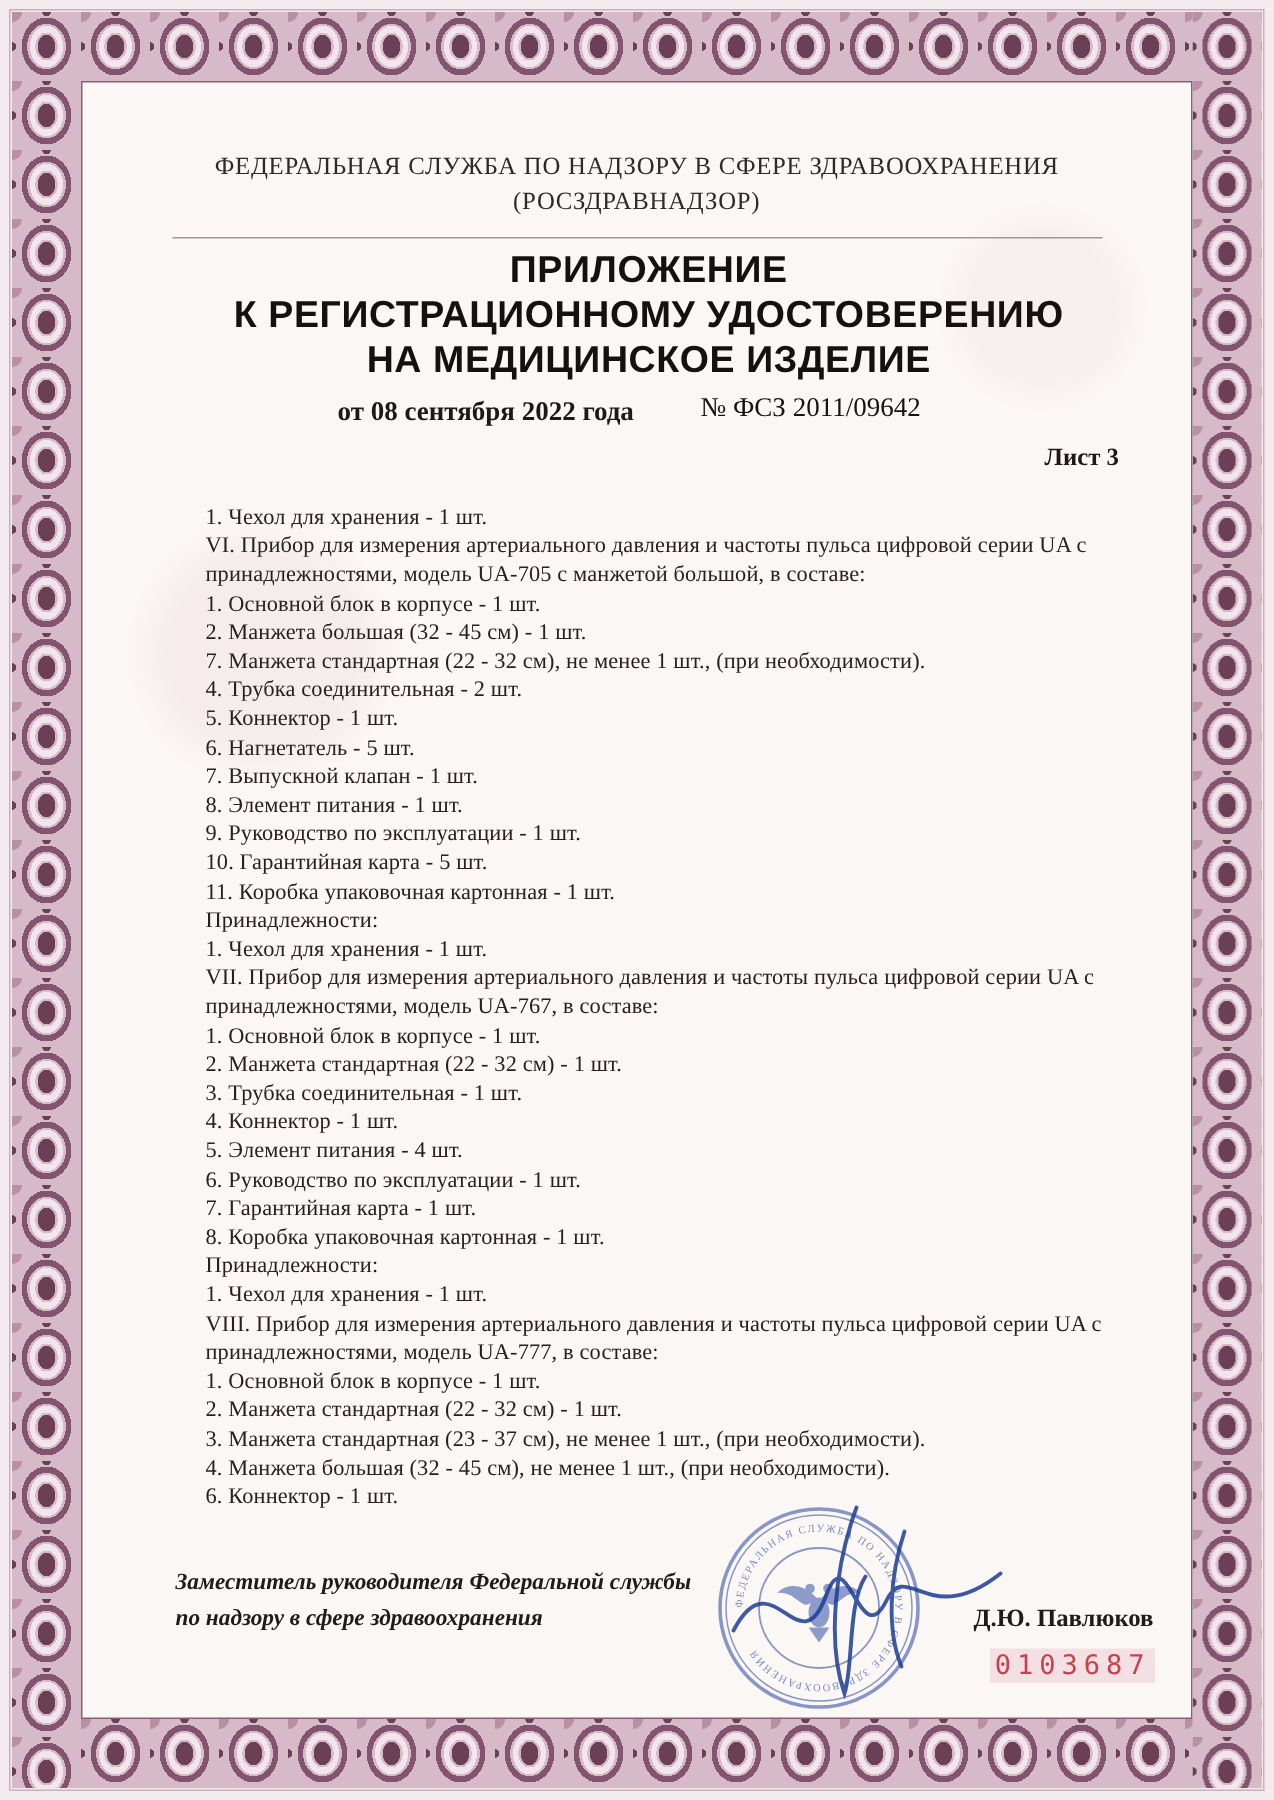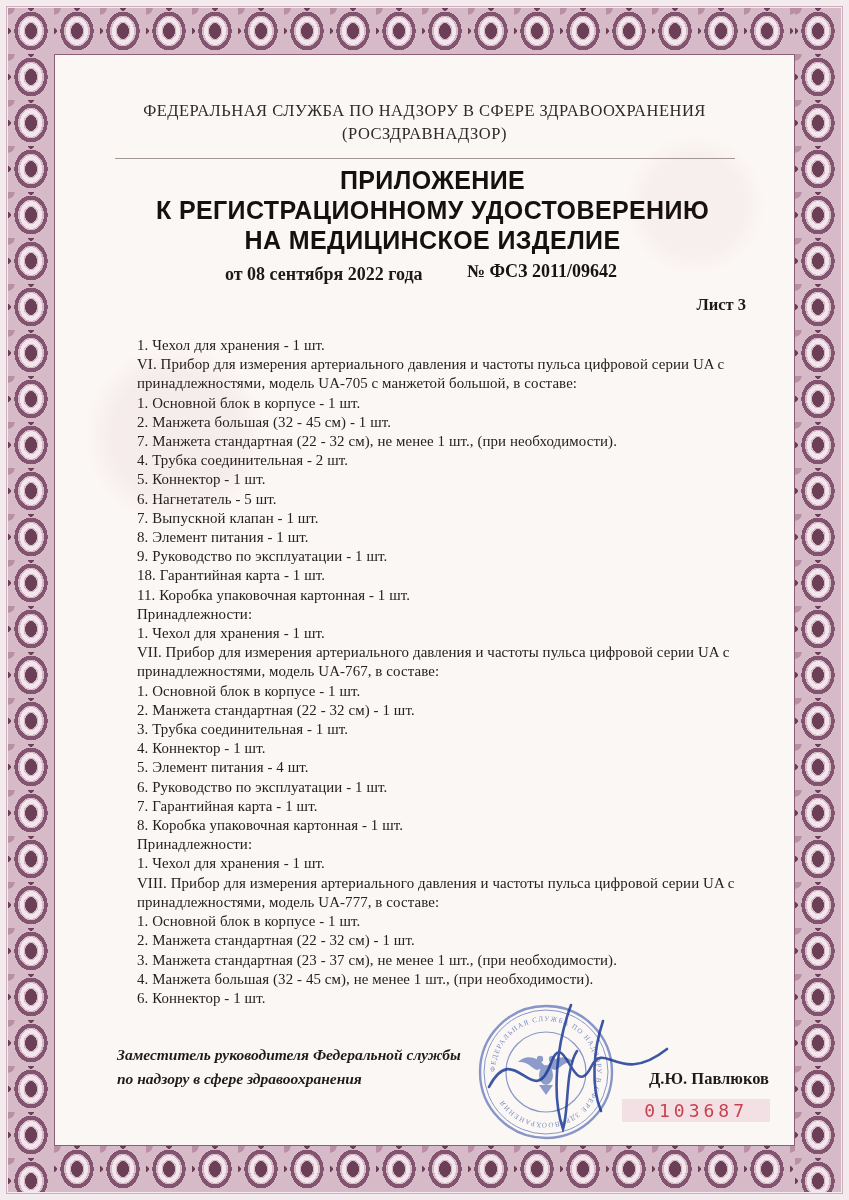--- a/index.html
+++ b/index.html
@@ -35,35 +35,35 @@
 
   .agency { position:absolute; top:44px; left:0; right:0; text-align:center;
             font-size:16.5px; line-height:23px; color:#2e2a29; letter-spacing:0.5px; }
   .rule   { position:absolute; top:103px; left:60px; width:620px; height:1px; background:#a29894; }
 
   .doc-title { position:absolute; top:110px; left:0; right:0; text-align:center;
                font-family:"Liberation Sans", sans-serif; font-weight:700;
                font-size:25px; line-height:30px; color:#141110; letter-spacing:0.4px;margin-left:16px; }
 
   .issue-date  { position:absolute; top:209px; left:170px; font-weight:700; font-size:18px; color:#1d1919; }
-  .cert-number { position:absolute; top:206px; left:412px; font-weight:700; font-size:18px; color:#161313;text-align:center; }
+  .cert-number { position:absolute; top:206px; left:412px; font-weight:400; font-size:18px; color:#161313;text-align:center; }
   .sheet       { position:absolute; top:240px; right:48px; font-weight:700; font-size:16.5px; color:#1d1919; }
 
   .body { position:absolute; top:281px; left:62px; right:8px;
           font-size:14.9px; line-height:19.2px; color:#26211f; letter-spacing:0.1px;margin-left:20px; }
   .body-line { white-space:normal; }
 
   .sig-position { position:absolute; top:988px; left:62px; font-weight:700;
                   font-size:15.5px; line-height:24px; color:#1f1b1a;font-style:italic; }
   .sig-name     { position:absolute; top:1014px; right:25px; font-weight:700;
                   font-size:16.5px; color:#1f1b1a; }
 
   .serial { position:absolute; top:1044px; right:24px;
             font-family:"DejaVu Sans Mono", monospace; font-size:18px; letter-spacing:4px;
-            color:#c8414f; background:rgba(236,205,215,0.55); padding:1px 22px; }
+            color:#c8414f; background:rgba(236,205,215,0.55); padding:1px 3px; }
 
   .stamp    { position:absolute; left:416px; top:942px; width:150px; height:150px; }
   .autograph{ position:absolute; left:398px; top:936px; width:250px; height:160px; }
 </style>
 </head>
 <body>
 
 <div class="page">
   <div class="outer-line"></div>
   <div class="border-strip bs-top"></div>
@@ -95,21 +95,21 @@
         <div class="body-line">VI. Прибор для измерения артериального давления и частоты пульса цифровой серии UA с принадлежностями, модель UA-705 с манжетой большой, в составе:</div>
         <div class="body-line">1. Основной блок в корпусе - 1 шт.</div>
         <div class="body-line">2. Манжета большая (32 - 45 см) - 1 шт.</div>
         <div class="body-line">7. Манжета стандартная (22 - 32 см), не менее 1 шт., (при необходимости).</div>
         <div class="body-line">4. Трубка соединительная - 2 шт.</div>
         <div class="body-line">5. Коннектор - 1 шт.</div>
         <div class="body-line">6. Нагнетатель - 5 шт.</div>
         <div class="body-line">7. Выпускной клапан - 1 шт.</div>
         <div class="body-line">8. Элемент питания - 1 шт.</div>
         <div class="body-line">9. Руководство по эксплуатации - 1 шт.</div>
-        <div class="body-line">18. Гарантийная карта - 1 шт.</div>
+        <div class="body-line">10. Гарантийная карта - 5 шт.</div>
         <div class="body-line">11. Коробка упаковочная картонная - 1 шт.</div>
         <div class="body-line">Принадлежности:</div>
         <div class="body-line">1. Чехол для хранения - 1 шт.</div>
         <div class="body-line">VII. Прибор для измерения артериального давления и частоты пульса цифровой серии UA с принадлежностями, модель UA-767, в составе:</div>
         <div class="body-line">1. Основной блок в корпусе - 1 шт.</div>
         <div class="body-line">2. Манжета стандартная (22 - 32 см) - 1 шт.</div>
         <div class="body-line">3. Трубка соединительная - 1 шт.</div>
         <div class="body-line">4. Коннектор - 1 шт.</div>
         <div class="body-line">5. Элемент питания - 4 шт.</div>
         <div class="body-line">6. Руководство по эксплуатации - 1 шт.</div>

